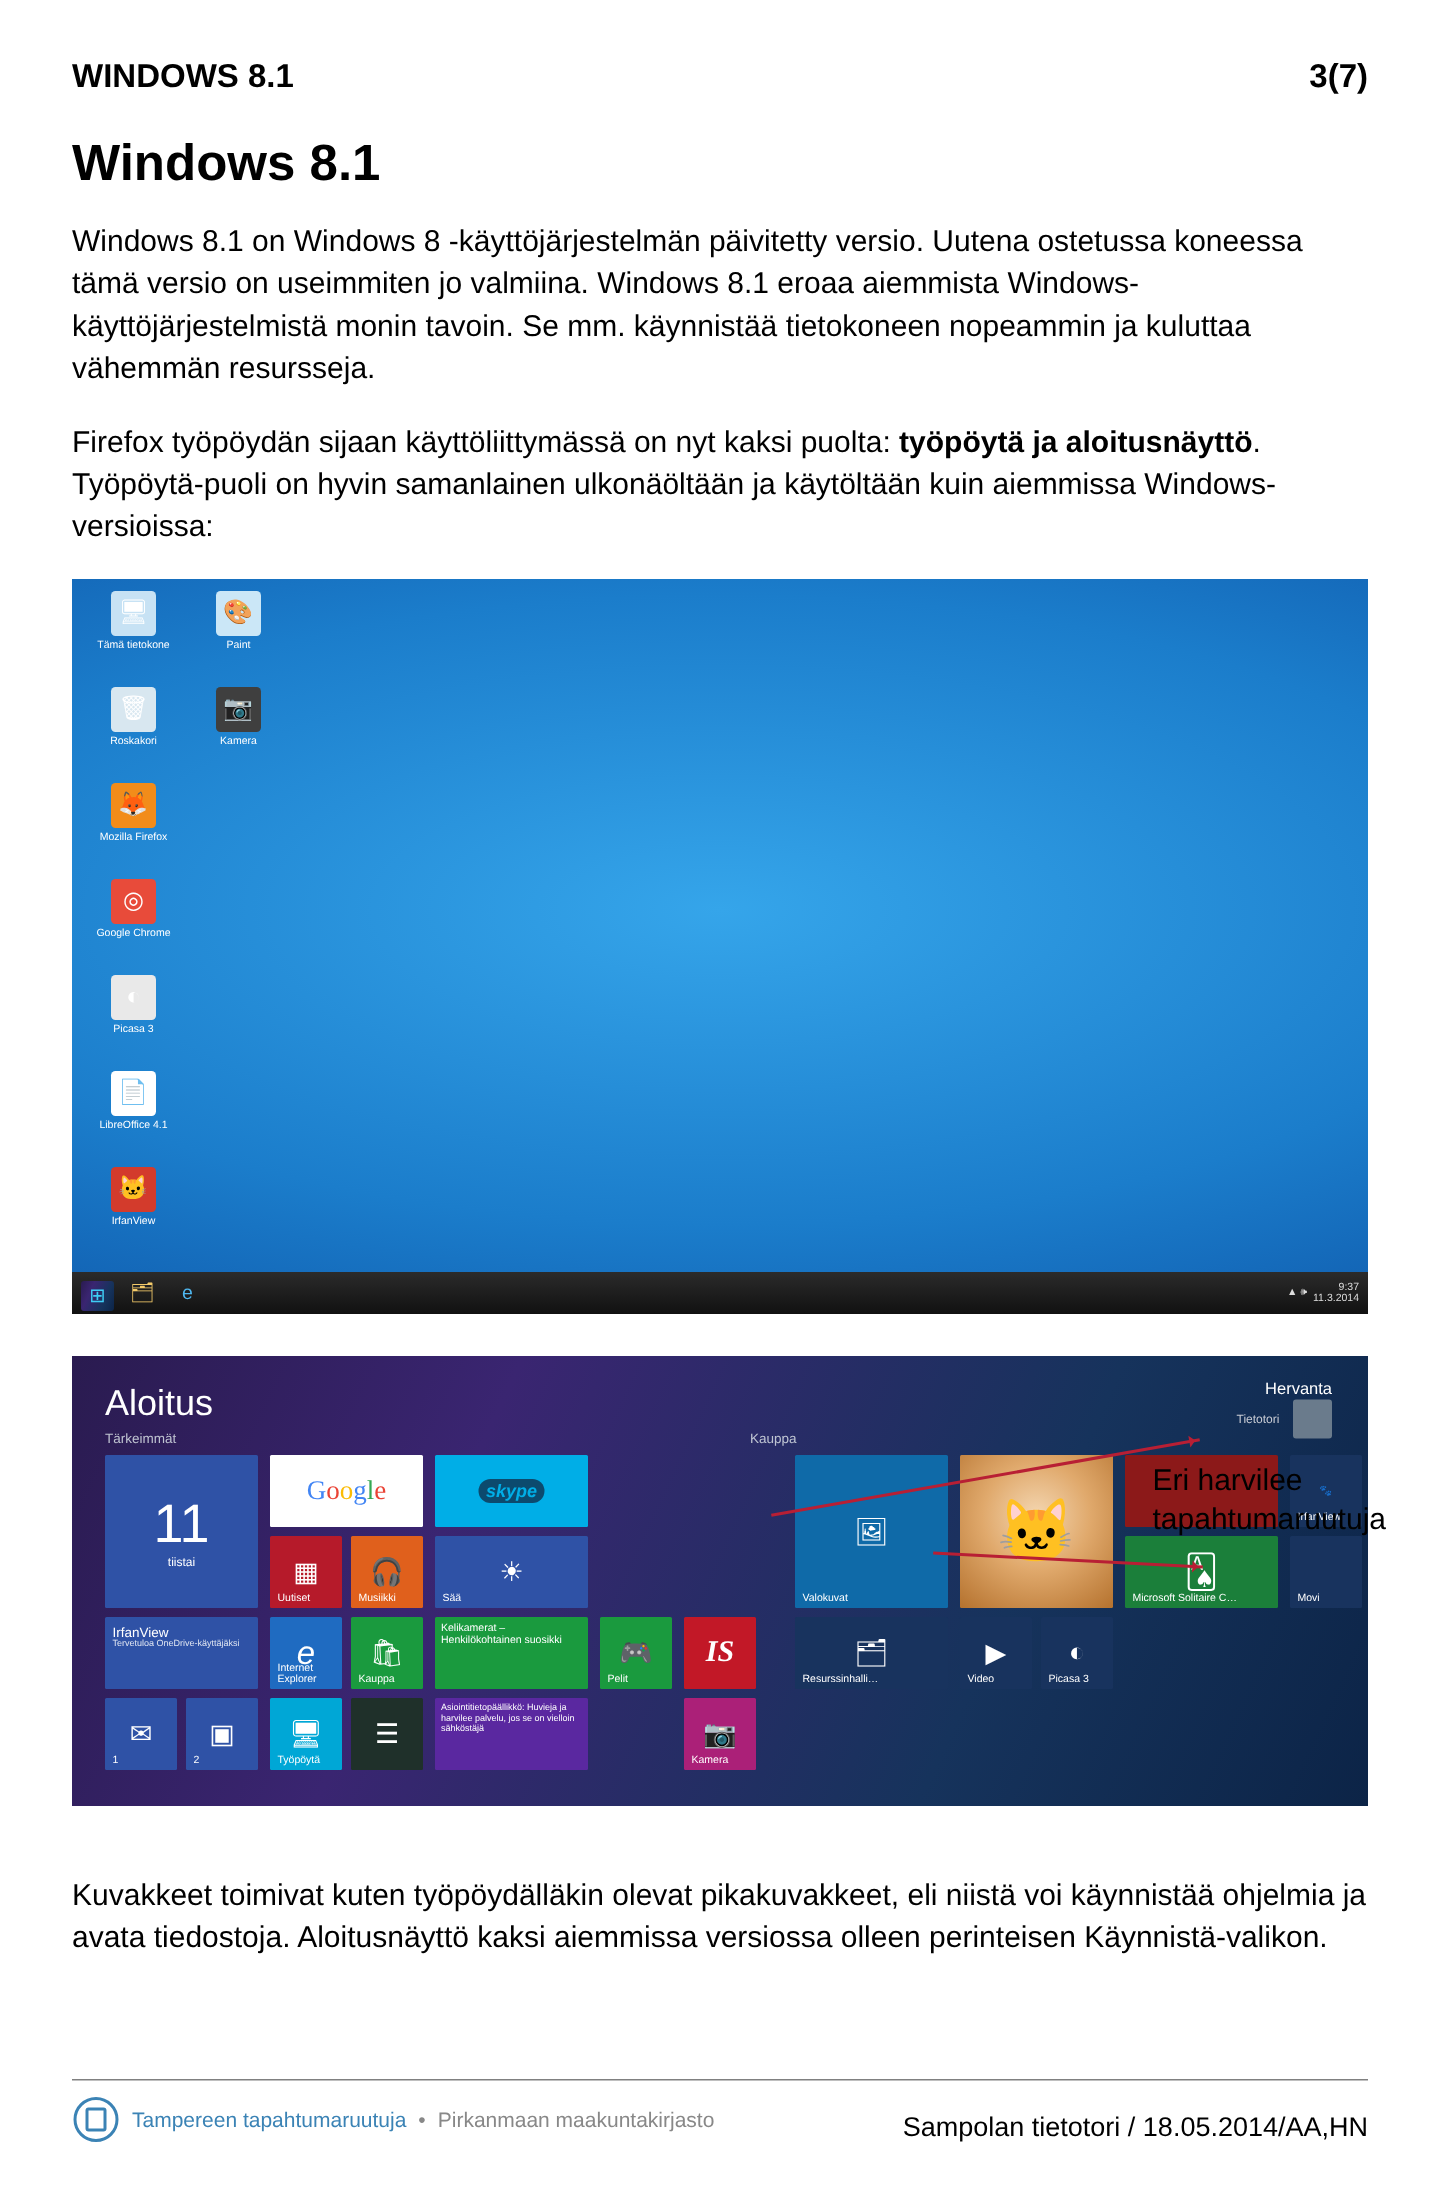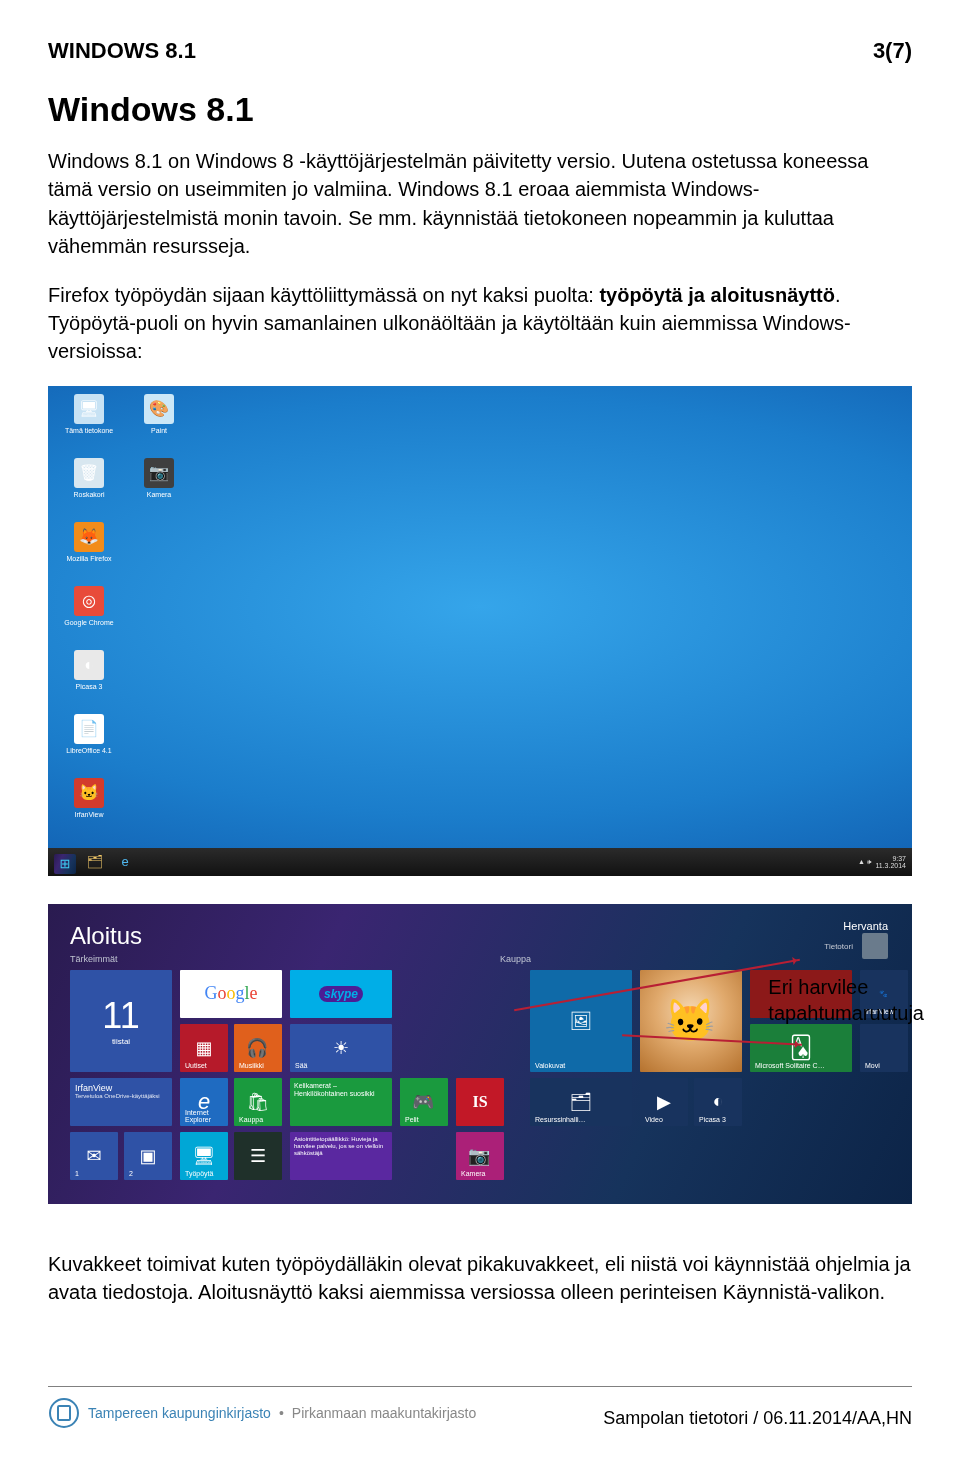--- a/index.html
+++ b/index.html
@@ -165,42 +165,42 @@
               <div class="tile w1 h1" style="background:#1a9a3e">🛍<span class="lab">Kauppa</span></div>
             </div>
             <div style="display:flex;gap:6px">
               <div class="tile w1 h1" style="background:#00a7d6">🖥<span class="lab">Työpöytä</span></div>
               <div class="tile w1 h1" style="background:#1f302a">☰</div>
             </div>
           </div>
 
           <div class="col" style="grid-template-columns:102px">
             <div class="tile w2 h1" style="background:#00aee7;color:#fff;font-weight:bold;font-style:italic">
-                <span style="background:#4c1d95;color:#00aee7;border-radius:10px;padding:1px 5px;font-size:12px">skype</span>
+                <span style="background:#0c4a6e;color:#00aee7;border-radius:10px;padding:1px 5px;font-size:12px">skype</span>
               </div>
             <div class="tile w2 h1" style="background:#2f52a6">☀<span class="lab">Sää</span></div>
             <div class="tile w2 h1" style="background:#1a9a3e;font-size:7px;padding:4px;align-items:flex-start;justify-content:flex-start;line-height:1.2">
                 <span>Kelikamerat – Henkilökohtainen suosikki</span>
               </div>
             <div class="tile w2 h1" style="background:#5a28a0;font-size:6px;padding:4px;align-items:flex-start;line-height:1.2">
                 <span>Asiointitietopäällikkö: Huvieja ja harvilee palvelu, jos se on vielloin sähköstäjä</span>
               </div>
           </div>
 
           <div class="col" style="grid-template-columns:48px">
             <div style="height:48px"></div>
             <div style="height:48px"></div>
             <div class="tile w1 h1" style="background:#1a9a3e">🎮<span class="lab">Pelit</span></div>
             <div style="height:48px"></div>
           </div>
 
           <div class="col" style="grid-template-columns:48px">
             <div style="height:48px"></div>
             <div style="height:48px"></div>
-            <div class="tile w1 h1" style="background:#c21827;font-weight:bold;font-family:Georgia,serif;font-size:16px">IS</div>
+            <div class="tile w1 h1" style="background:#c21827;font-weight:bold;font-family:Georgia,serif;font-style:italic;font-size:20px">IS</div>
             <div class="tile w1 h1" style="background:#ab2078">📷<span class="lab">Kamera</span></div>
           </div>
 
           <div style="width:10px"></div>
 
           <div class="col" style="grid-template-columns:102px">
             <div class="tile w2 h2" style="background:#0f6aa8;grid-row:span 2">🖼<span class="lab">Valokuvat</span></div>
             <div class="tile w2 h1" style="background:#18335e">🗂<span class="lab">Resurssinhalli…</span></div>
             <div style="height:48px"></div>
           </div>
@@ -240,18 +240,18 @@
   <p style="margin-top:46px">Kuvakkeet toimivat kuten työpöydälläkin olevat pikakuvakkeet, eli niistä voi käynnistää ohjelmia ja avata tiedostoja. Aloitusnäyttö kaksi aiemmissa versiossa olleen perinteisen Käynnistä-valikon.</p>
 </div>
 
 <footer>
   <hr>
   <div class="flogos">
     <svg width="32" height="32" viewBox="0 0 32 32">
         <circle cx="16" cy="16" r="14" fill="none" stroke="#3b83b5" stroke-width="2"></circle>
         <rect x="10" y="9" width="12" height="14" rx="1" fill="none" stroke="#3b83b5" stroke-width="2"></rect>
       </svg>
-    <span>Tampereen kaupunginkirjasto</span>
+    <span>Tampereen tapahtumaruutuja</span>
     <span class="g">•</span>
     <span class="g">Pirkanmaan maakuntakirjasto</span>
   </div>
-  <div class="fdate">Sampolan tietotori / 06.11.2014/AA,HN</div>
+  <div class="fdate">Sampolan tietotori / 18.05.2014/AA,HN</div>
 </footer>
 
 </body></html>

